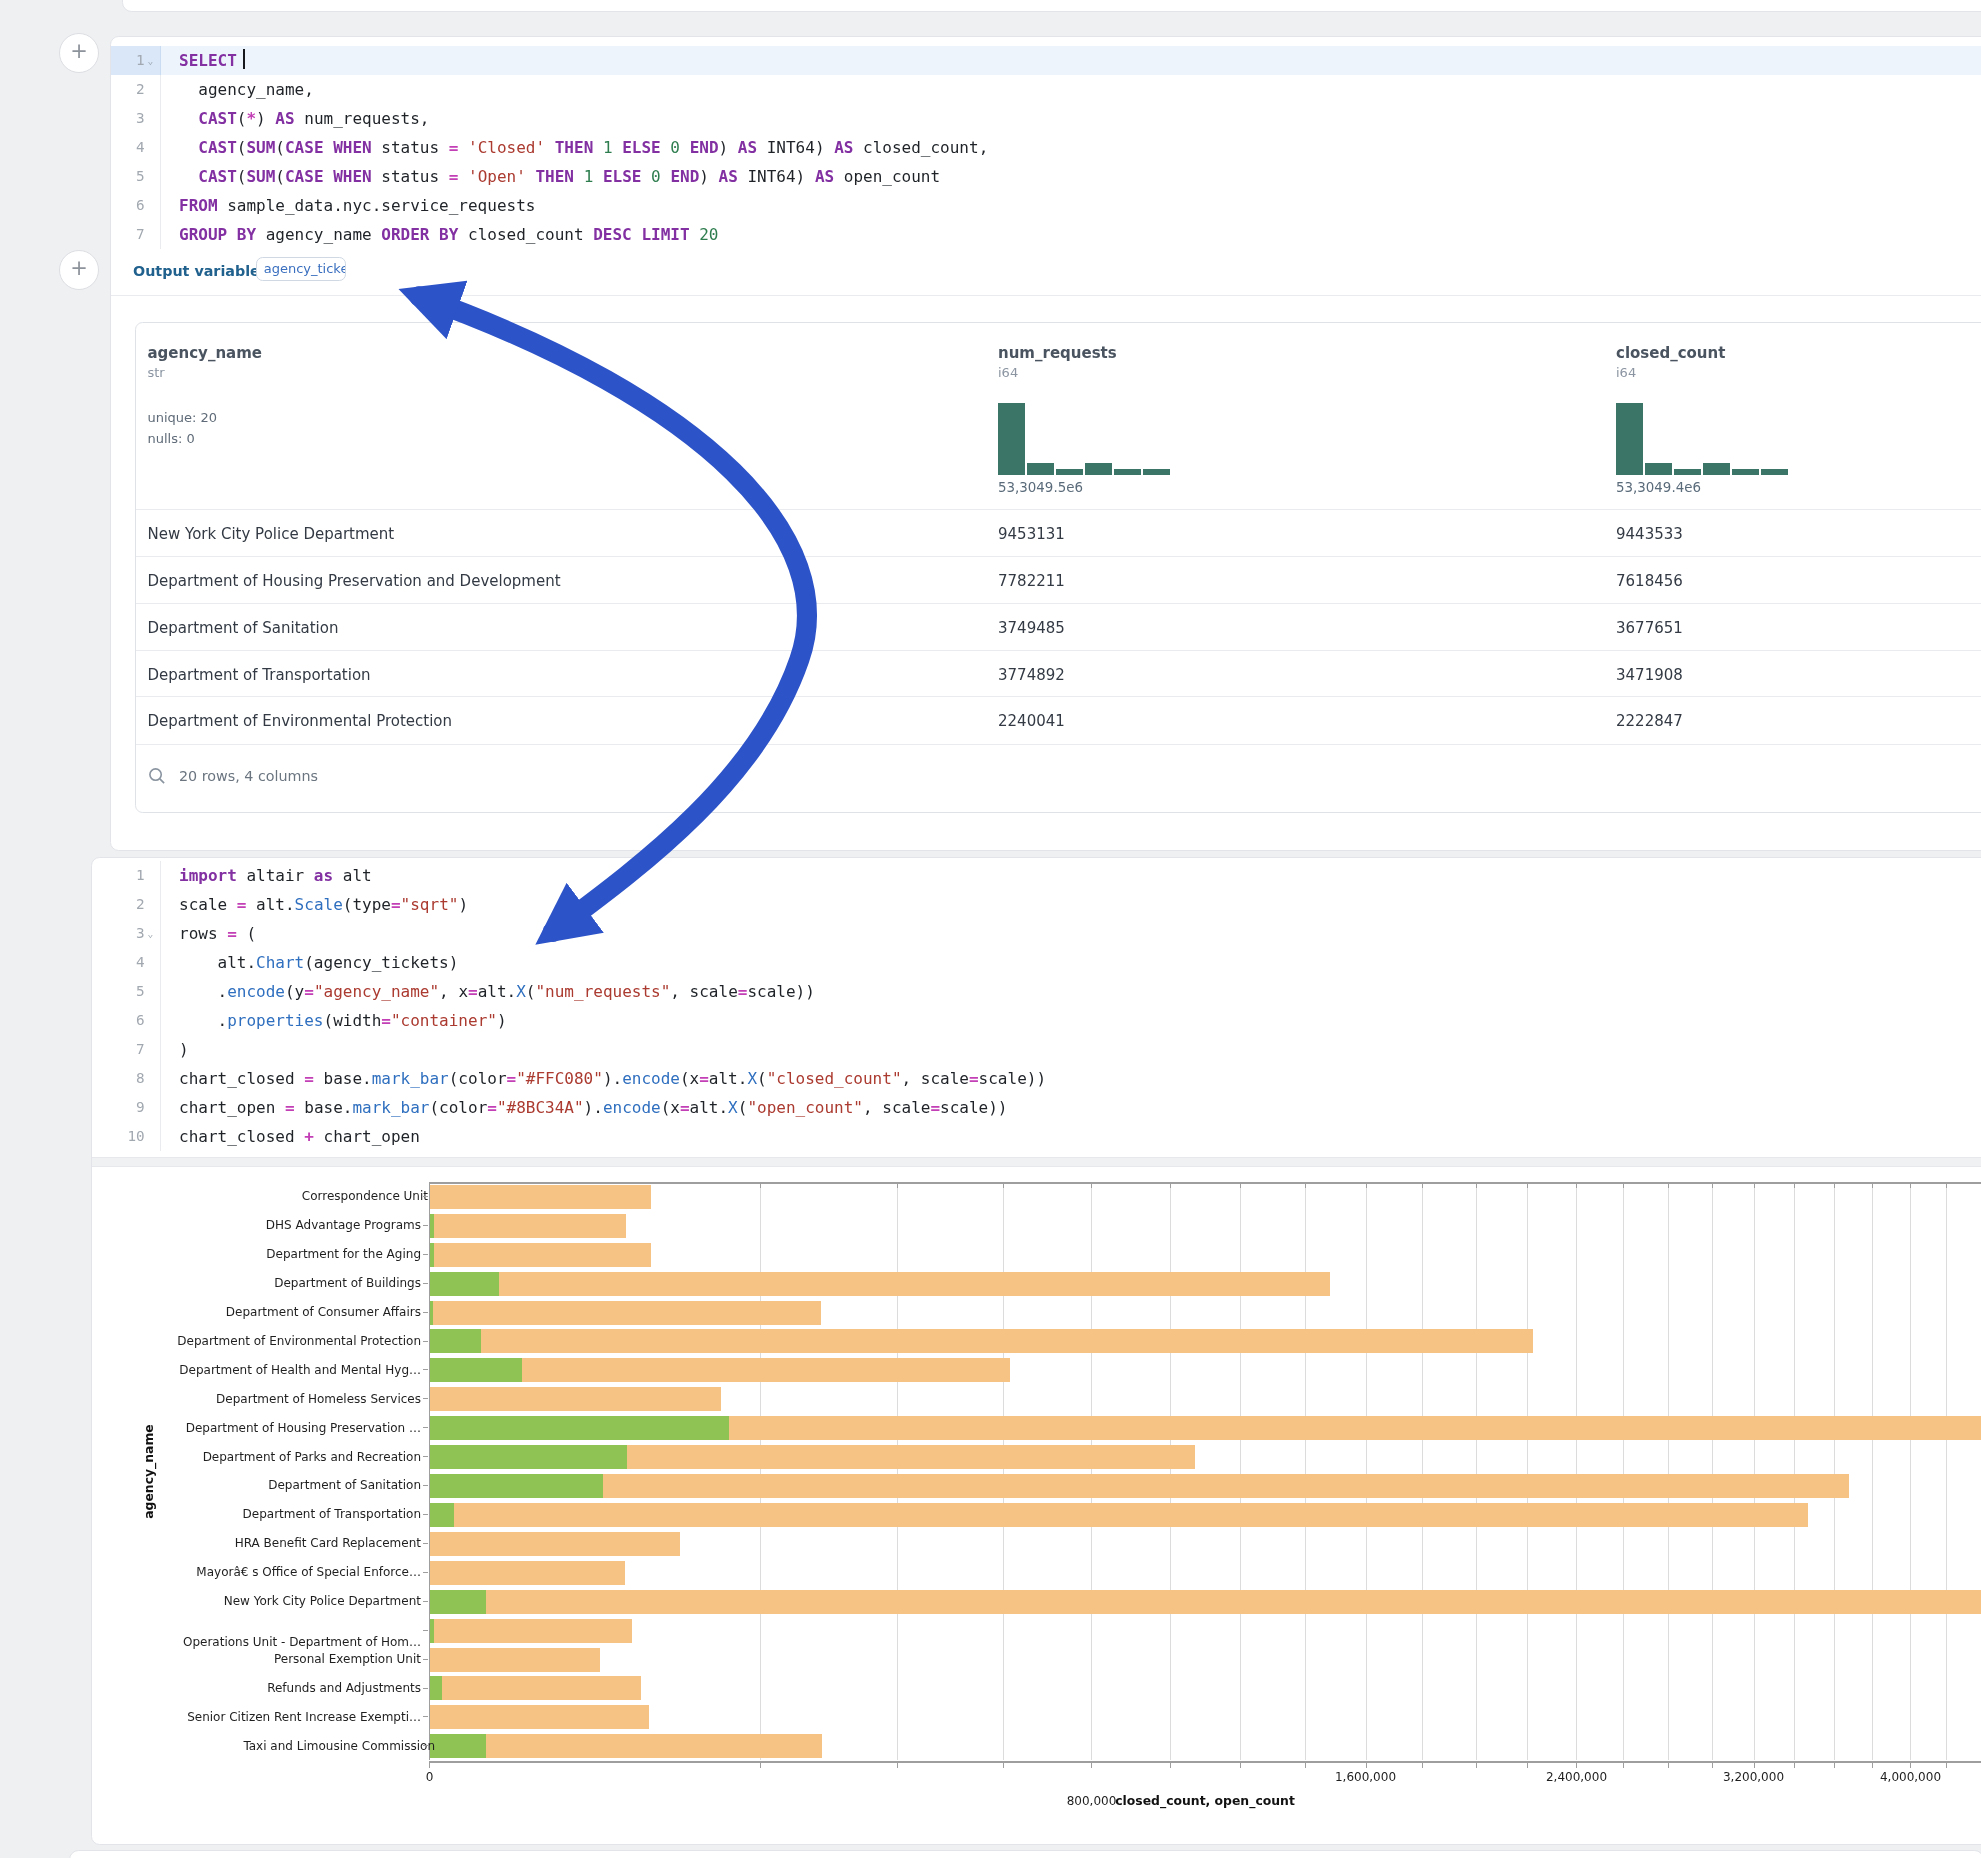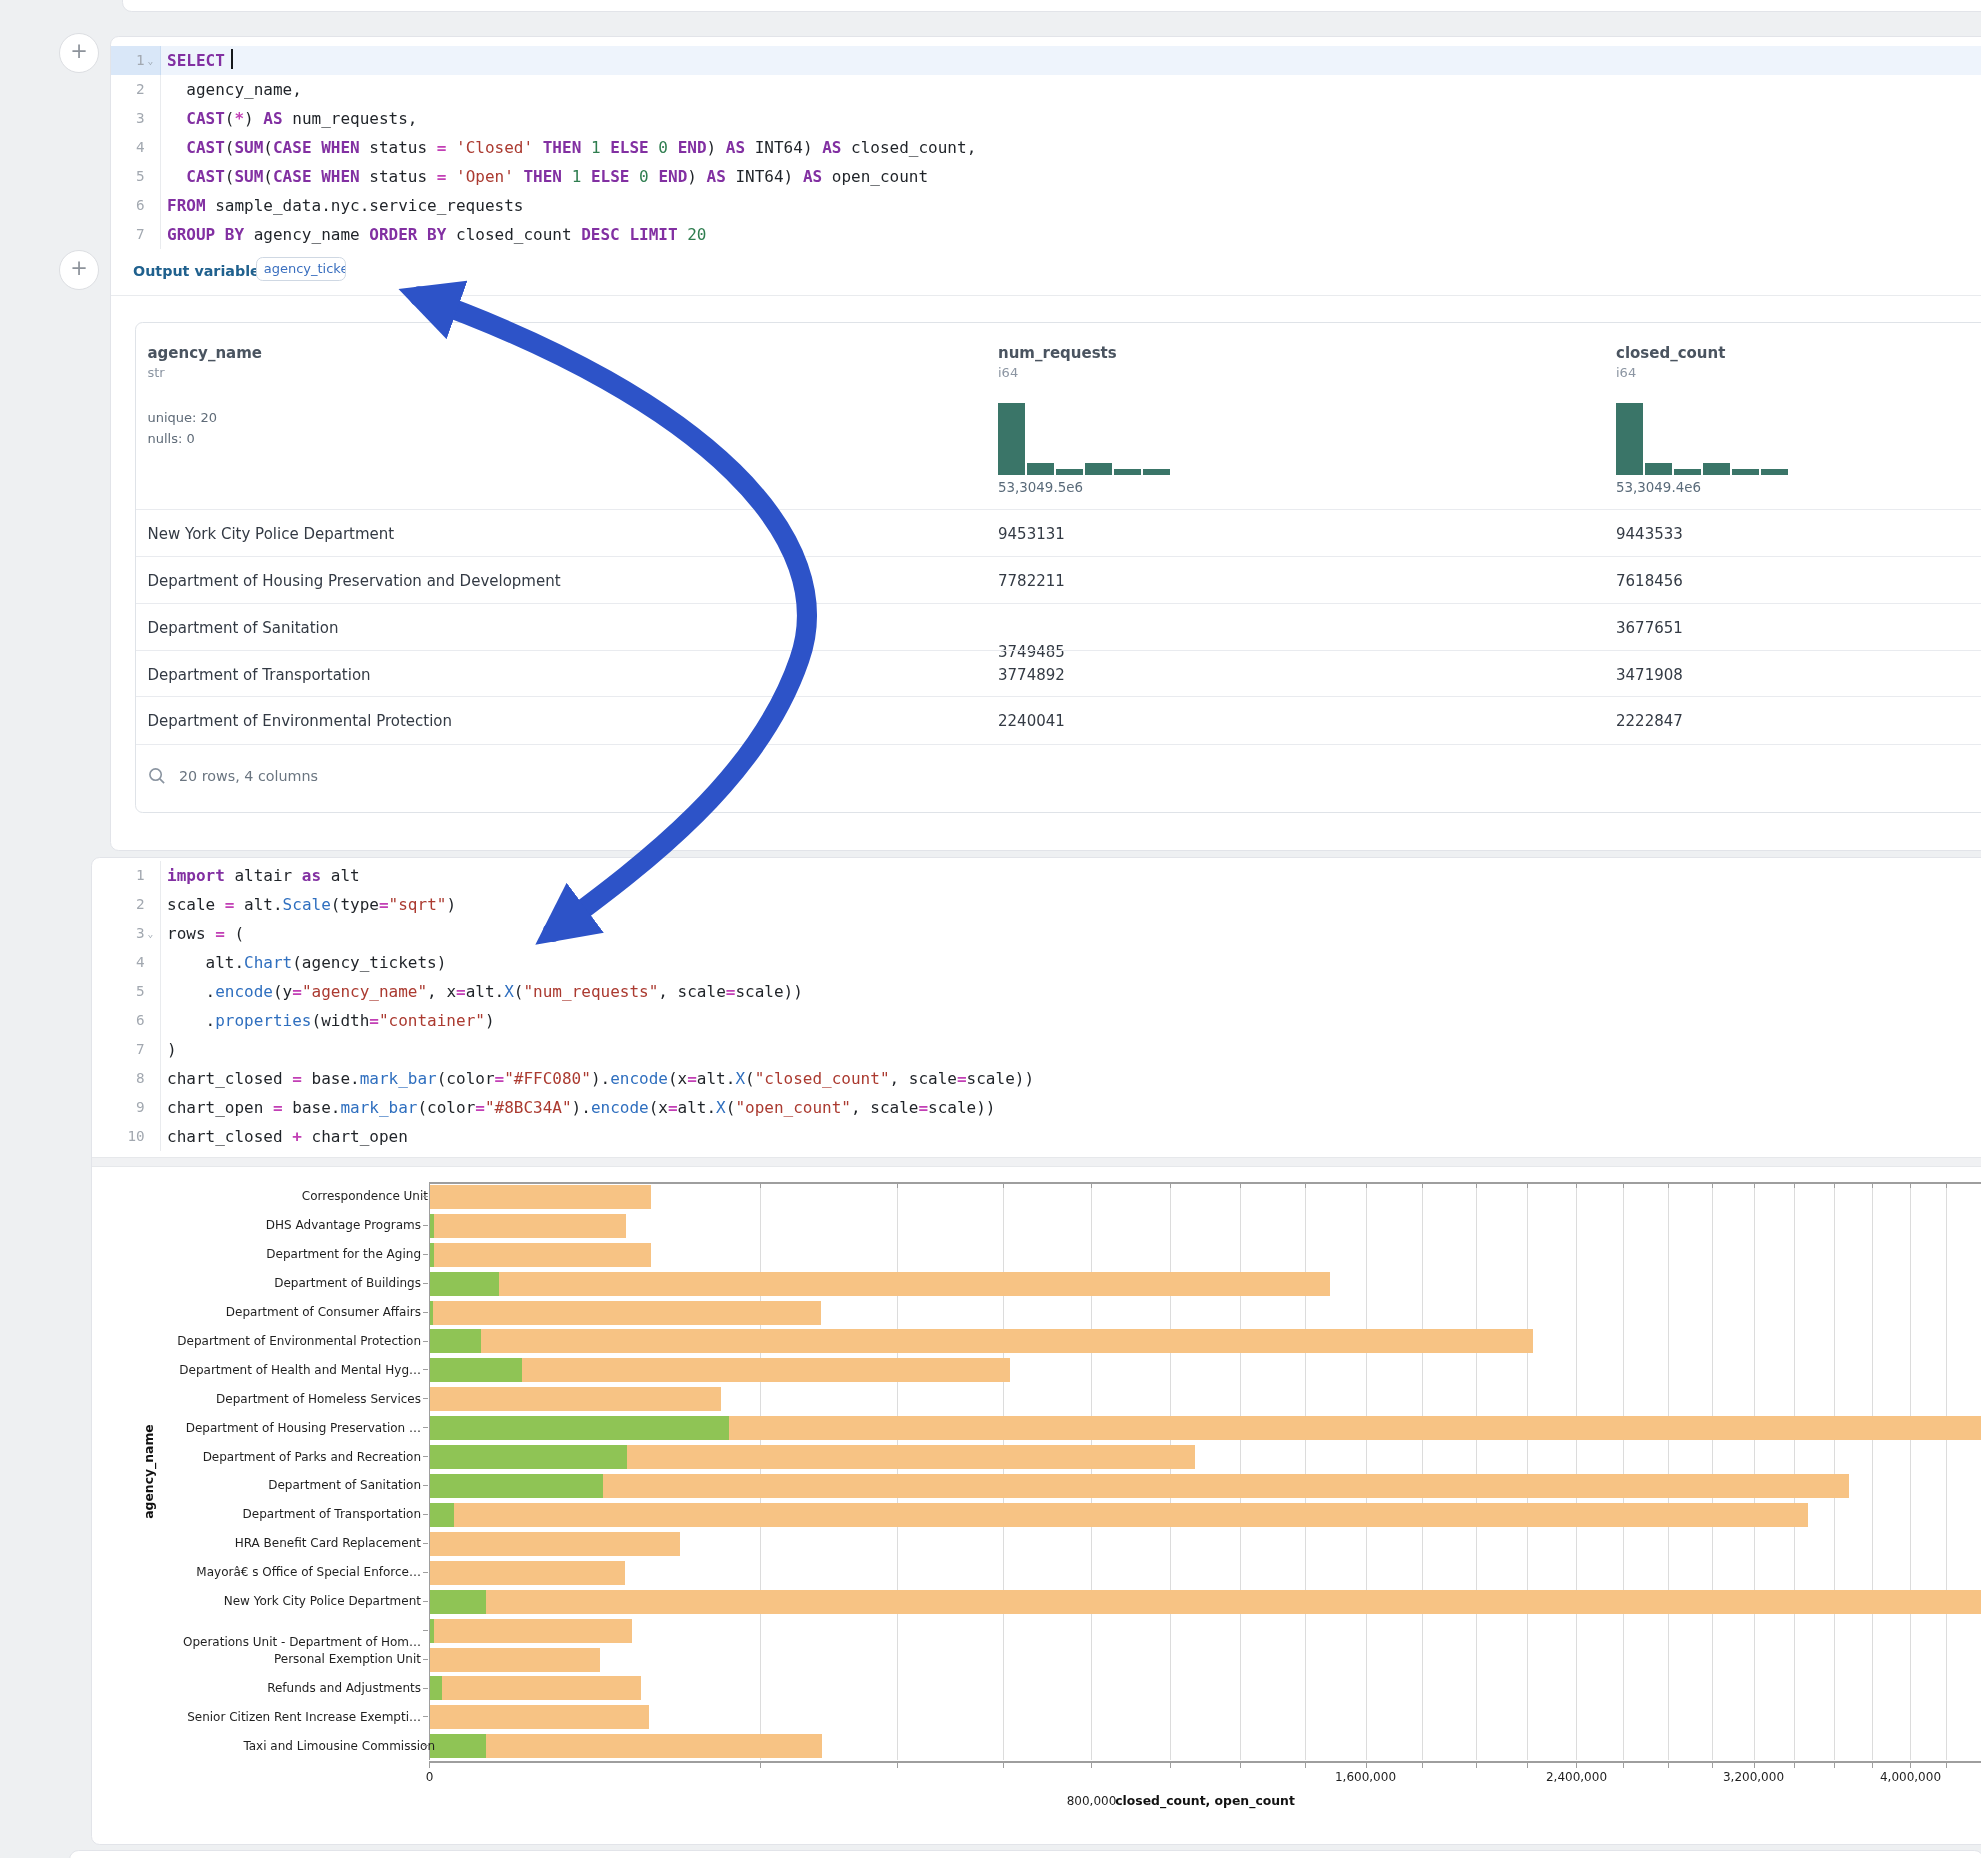--- a/index.html
+++ b/index.html
@@ -9,21 +9,21 @@
   .abs{position:absolute;}
   
   .code-block{position:absolute;left:0;width:100%;}
   .code-line{display:flex;height:29px;line-height:29px;white-space:pre;
              font-family:"DejaVu Sans Mono","Liberation Mono",monospace;font-size:16px;}
   .gutter{width:50px;flex:0 0 50px;display:flex;justify-content:flex-end;align-items:center;
           color:#a2a8b0;font-size:14.3px;font-family:"DejaVu Sans Mono",monospace;
           border-right:1px solid #e9ebee;box-sizing:border-box;padding-right:3.8px;}
   .gutter .num{min-width:21px;text-align:right;}
   .gutter .chev{font-size:9.6px;color:#9aa4ae;width:11.5px;text-align:center;}
-  .code-text{padding-left:6px;color:#1f2328;}
+  .code-text{padding-left:18px;color:#1f2328;}
   .code-line.active{background:#eef4fc;}
   .code-line.active .gutter{background:#d9e7f8;border-right-color:#c9dcf2;}
   .tk-kw{color:#8230a2;font-weight:bold;}
   .tk-st{color:#ab3a30;}
   .tk-nu{color:#2e7d4f;}
   .tk-op{color:#c23fb5;font-weight:bold;}
   .tk-fn{color:#2f6fbf;}
   .tk-pl{color:#1f2328;}
   .cursor{display:inline-block;width:1.9px;height:20px;background:#16181b;vertical-align:-3.8px;margin-left:6.7px;}
   
@@ -136,21 +136,21 @@
             <div class="t-cell" style="left:862px;">9453131</div>
             <div class="t-cell" style="left:1480px;">9443533</div>
           </div>
           <div class="t-row" style="top:47px;height:47px;">
             <div class="t-cell" style="left:11.5px;">Department of Housing Preservation and Development</div>
             <div class="t-cell" style="left:862px;">7782211</div>
             <div class="t-cell" style="left:1480px;">7618456</div>
           </div>
           <div class="t-row" style="top:94px;height:47px;">
             <div class="t-cell" style="left:11.5px;">Department of Sanitation</div>
-            <div class="t-cell" style="left:862px;margin-top:24px;">3749485</div>
+            <div class="t-cell" style="left:862px;">3749485</div>
             <div class="t-cell" style="left:1480px;">3677651</div>
           </div>
           <div class="t-row" style="top:141px;height:47px;">
             <div class="t-cell" style="left:11.5px;">Department of Transportation</div>
             <div class="t-cell" style="left:862px;">3774892</div>
             <div class="t-cell" style="left:1480px;">3471908</div>
           </div>
           <div class="t-row" style="top:187px;height:47px;">
             <div class="t-cell" style="left:11.5px;">Department of Environmental Protection</div>
             <div class="t-cell" style="left:862px;">2240041</div>

